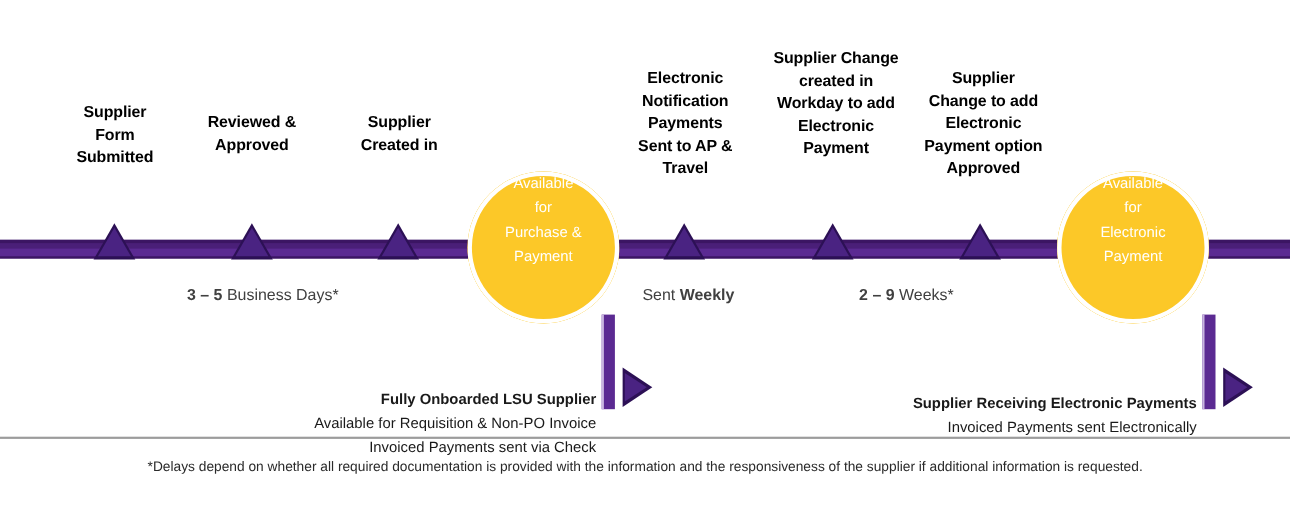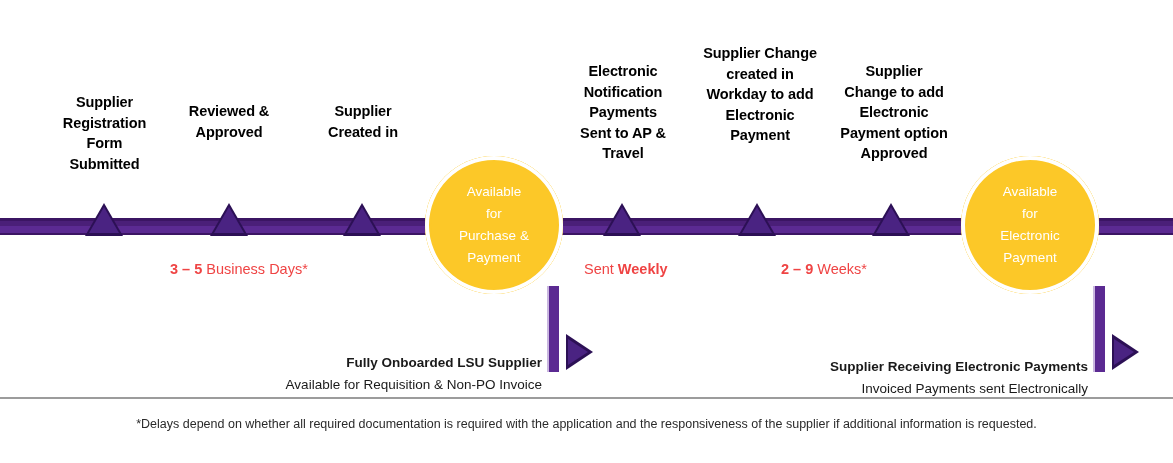--- a/index.html
+++ b/index.html
@@ -74,38 +74,38 @@
 
   
   .circle {
     position: absolute;
     width: 138px;
     height: 138px;
     border-radius: 50%;
     background: #fcc828;
     box-shadow: inset 0 0 0 4px #ffffff, inset 0 0 0 6px #fcc828;
     display: flex;
-    align-items: center;
+    align-items: flex-start;
     justify-content: center;
     box-sizing: border-box;
   }
   .circle-text {
     text-align: center;
     font-size: 13.5px;
     line-height: 22px;
     color: #ffffff;
     font-weight: normal;
     padding: 0 10px;
   }
 
   
   .dur {
     position: absolute;
     font-size: 14.5px;
-    color: #ef4444;
+    color: #404040;
     white-space: nowrap;
     text-align: right;
   }
   .dur b { font-weight: bold; }
 
   
   .callout { position: absolute; }
   .callout-text {
     text-align: right;
     font-size: 13.5px;
@@ -162,21 +162,20 @@
     color: #2a2a2a;
   }
 </style>
 </head>
 <body>
 
 <div id="canvas">
 
   <div class="mlabel" style="left:22px; top:92px; width:165px;">
       <div>Supplier</div>
-      <div>Registration</div>
       <div>Form</div>
       <div>Submitted</div>
     </div>
 
   <div class="mlabel" style="left:150px; top:101px; width:158px;">
       <div>Reviewed &amp;</div>
       <div>Approved</div>
     </div>
 
   <div class="mlabel" style="left:289px; top:101px; width:148px;">
@@ -246,30 +245,31 @@
   </div>
 
   <div class="dur" style="left:781px; top:261px;">
     <b>2 – 9</b><span> Weeks*</span>
   </div>
 
   <div class="callout" style="left:240px; top:313px;">
     <div class="callout-text" style="width:302px;margin-top:39px;">
       <div class="callout-title">Fully Onboarded LSU Supplier</div>
       <div>Available for Requisition &amp; Non-PO Invoice</div>
+      <div>Invoiced Payments sent via Check</div>
     </div>
   </div>
   <div class="callout-bar" style="left:547px; top:286px; height:86px;"></div>
   <div class="callout-arrow" style="left:566px; top:334px;"></div>
 
   <div class="callout" style="left:780px; top:324px;margin-top:32px;">
     <div class="callout-text" style="width:308px;">
       <div class="callout-title">Supplier Receiving Electronic Payments</div>
       <div>Invoiced Payments sent Electronically</div>
     </div>
   </div>
   <div class="callout-bar" style="left:1093px; top:286px; height:86px;"></div>
   <div class="callout-arrow" style="left:1112px; top:334px;"></div>
 
   <div class="divider"></div>
-  <div class="footnote">*Delays depend on whether all required documentation is required with the application and the responsiveness of the supplier if additional information is requested.</div>
+  <div class="footnote">*Delays depend on whether all required documentation is provided with the information and the responsiveness of the supplier if additional information is requested.</div>
 
 </div>
 
 </body></html>

